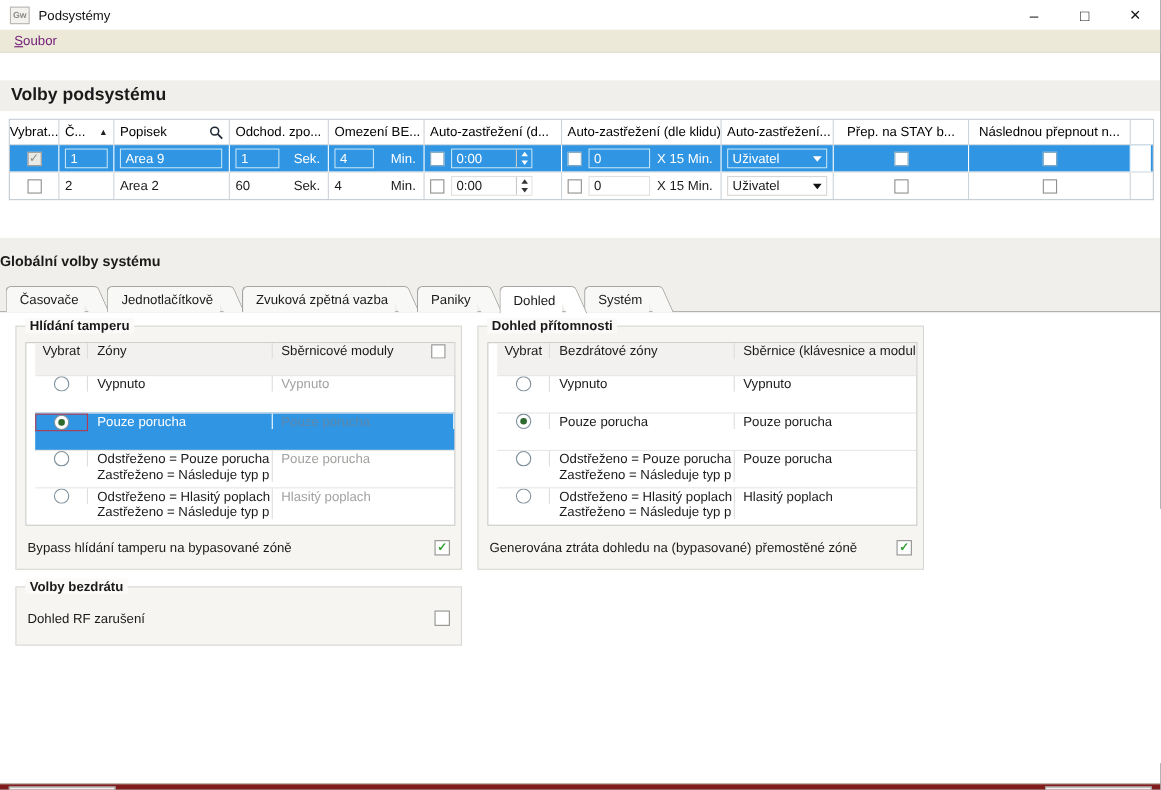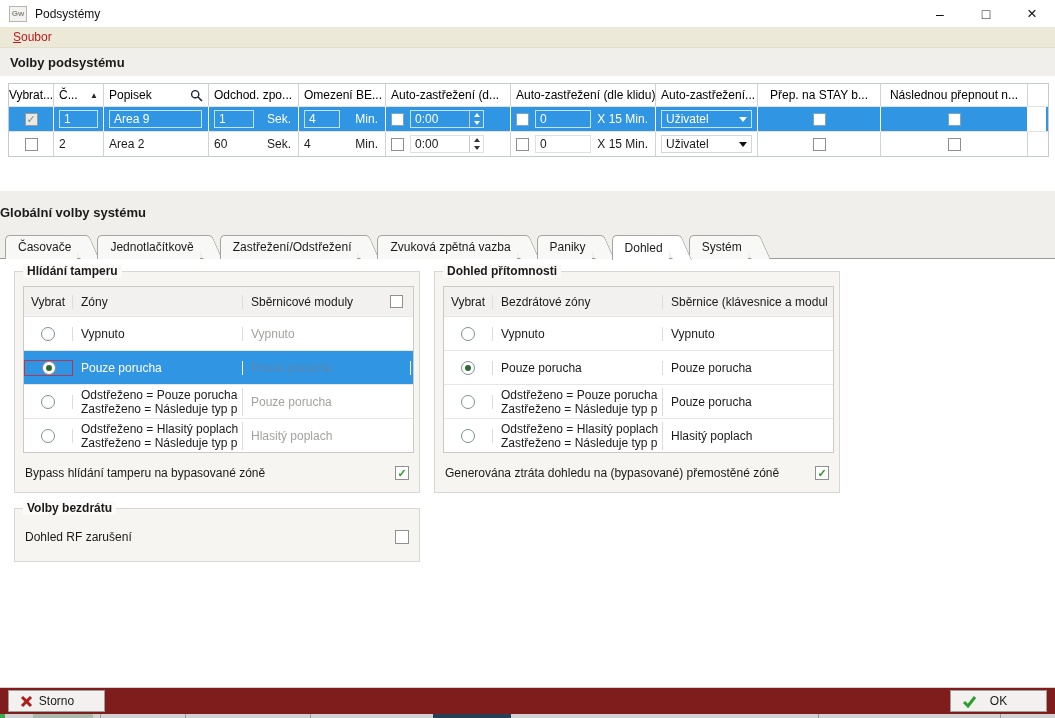--- a/index.html
+++ b/index.html
@@ -11,26 +11,26 @@
   .app-icon{width:16px;height:14px;margin:0 8px 0 9px;border:1px solid #b9b6b2;background:#f3f2ef;
     font-size:8px;color:#8a8a86;display:flex;align-items:center;justify-content:center;font-weight:bold;}
   .title-text{font-size:12px;color:#111;}
   .win-controls{margin-left:auto;display:flex;height:100%;}
   .win-btn{width:46px;height:100%;display:flex;align-items:center;justify-content:center;
     font-size:14px;color:#111;cursor:default;}
   .win-btn.close{font-size:17px;}
 
   
   .menubar{height:20px;background:#ece9d9;border-bottom:1px solid #e2dfcf;display:flex;align-items:center;padding-left:9px;}
-  .menu-item{padding:0 4px;color:#b91c1c;}
+  .menu-item{padding:0 4px;color:#701a75;}
   .menu-item u{text-decoration:underline;}
 
   
   .band-gray{background:#f0efeb;}
-  .sect1{height:28px;display:flex;align-items:center;padding-left:10px;font-weight:bold;font-size:13px;}
+  .sect1{height:28px;display:flex;align-items:center;padding-left:10px;font-weight:bold;font-size:16px;margin-top:25px;}
 
   
   .table-band{height:115px;background:#fff;position:relative;}
   .main-table{position:absolute;left:8px;top:7px;width:1039px;border:1px solid #c3cad0;background:#fff;}
   .mt-row{display:flex;height:24px;align-items:stretch;border-top:1px solid #e3e3e1;}
   .mt-head{display:flex;height:22px;border-top:none;background:#fff;}
   .mt-cell{box-sizing:border-box;border-right:1px solid #ccd3d9;display:flex;align-items:center;padding:0 5px;overflow:hidden;white-space:nowrap;}
   .mt-head .mt-cell{color:#000;}
   .c-aktiv{width:45px;justify-content:center;}
   .c-cis{width:50px;}
@@ -96,21 +96,21 @@
 
   
   .content{position:relative;height:428px;background:#fff;}
   .group{position:absolute;box-sizing:border-box;border:1px solid #d8d7d3;background:#f6f5f2;}
   .g-tamper{left:14px;top:12px;width:406px;height:222px;}
   .g-superv{left:434px;top:12px;width:406px;height:222px;}
   .g-wireless{left:14px;top:249px;width:406px;height:54px;}
   .legend{position:absolute;top:-8px;left:8px;padding:0 4px;font-weight:bold;background:#fbfaf8;}
 
   .opt-table{position:absolute;left:8px;top:14px;width:389px;border:1px solid #c9c9c6;background:#fff;}
-  .ot-row{display:flex;align-items:center;border-top:1px solid #e6e6e4;}
+  .ot-row{display:flex;align-items:flex-start;border-top:1px solid #e6e6e4;margin-left:8px;}
   .ot-head{height:29px;background:#f2f1ef;border-top:none;}
   .ot-body{height:33px;}
   .ot-cell{box-sizing:border-box;border-right:1px solid #dddddb;display:flex;align-items:center;padding:0 8px;overflow:hidden;white-space:nowrap;}
   .oc-sel{width:49px;justify-content:center;}
   .oc-zon{width:170px;}
   .oc-bus{width:168px;border-right:none;}
   .two-line{flex-direction:column;align-items:flex-start;justify-content:center;line-height:14px;}
   .gray-text{color:#a2a2a0;}
   .ot-row.sel{background:#3095e3;color:#fff;}
   .ot-row.sel .ot-cell{border-right:1px solid #fff;}
@@ -292,21 +292,20 @@
     </div>
   </div>
 
   <div class="band-gray">
     <div class="sect2">
       <span>Globální volby systému</span>
     </div>
     <div class="tabstrip">
       <div class="tab"><span class="tab-label">Časovače</span></div>
       <div class="tab"><span class="tab-label">Jednotlačítkově</span></div>
-      <div class="tab"><span class="tab-label">Zastřežení/Odstřežení</span></div>
       <div class="tab"><span class="tab-label">Zvuková zpětná vazba</span></div>
       <div class="tab"><span class="tab-label">Paniky</span></div>
       <div class="tab active"><span class="tab-label">Dohled</span></div>
       <div class="tab"><span class="tab-label">Systém</span></div>
     </div>
   </div>
 
   <div class="content">
 
     <div class="group g-tamper">

